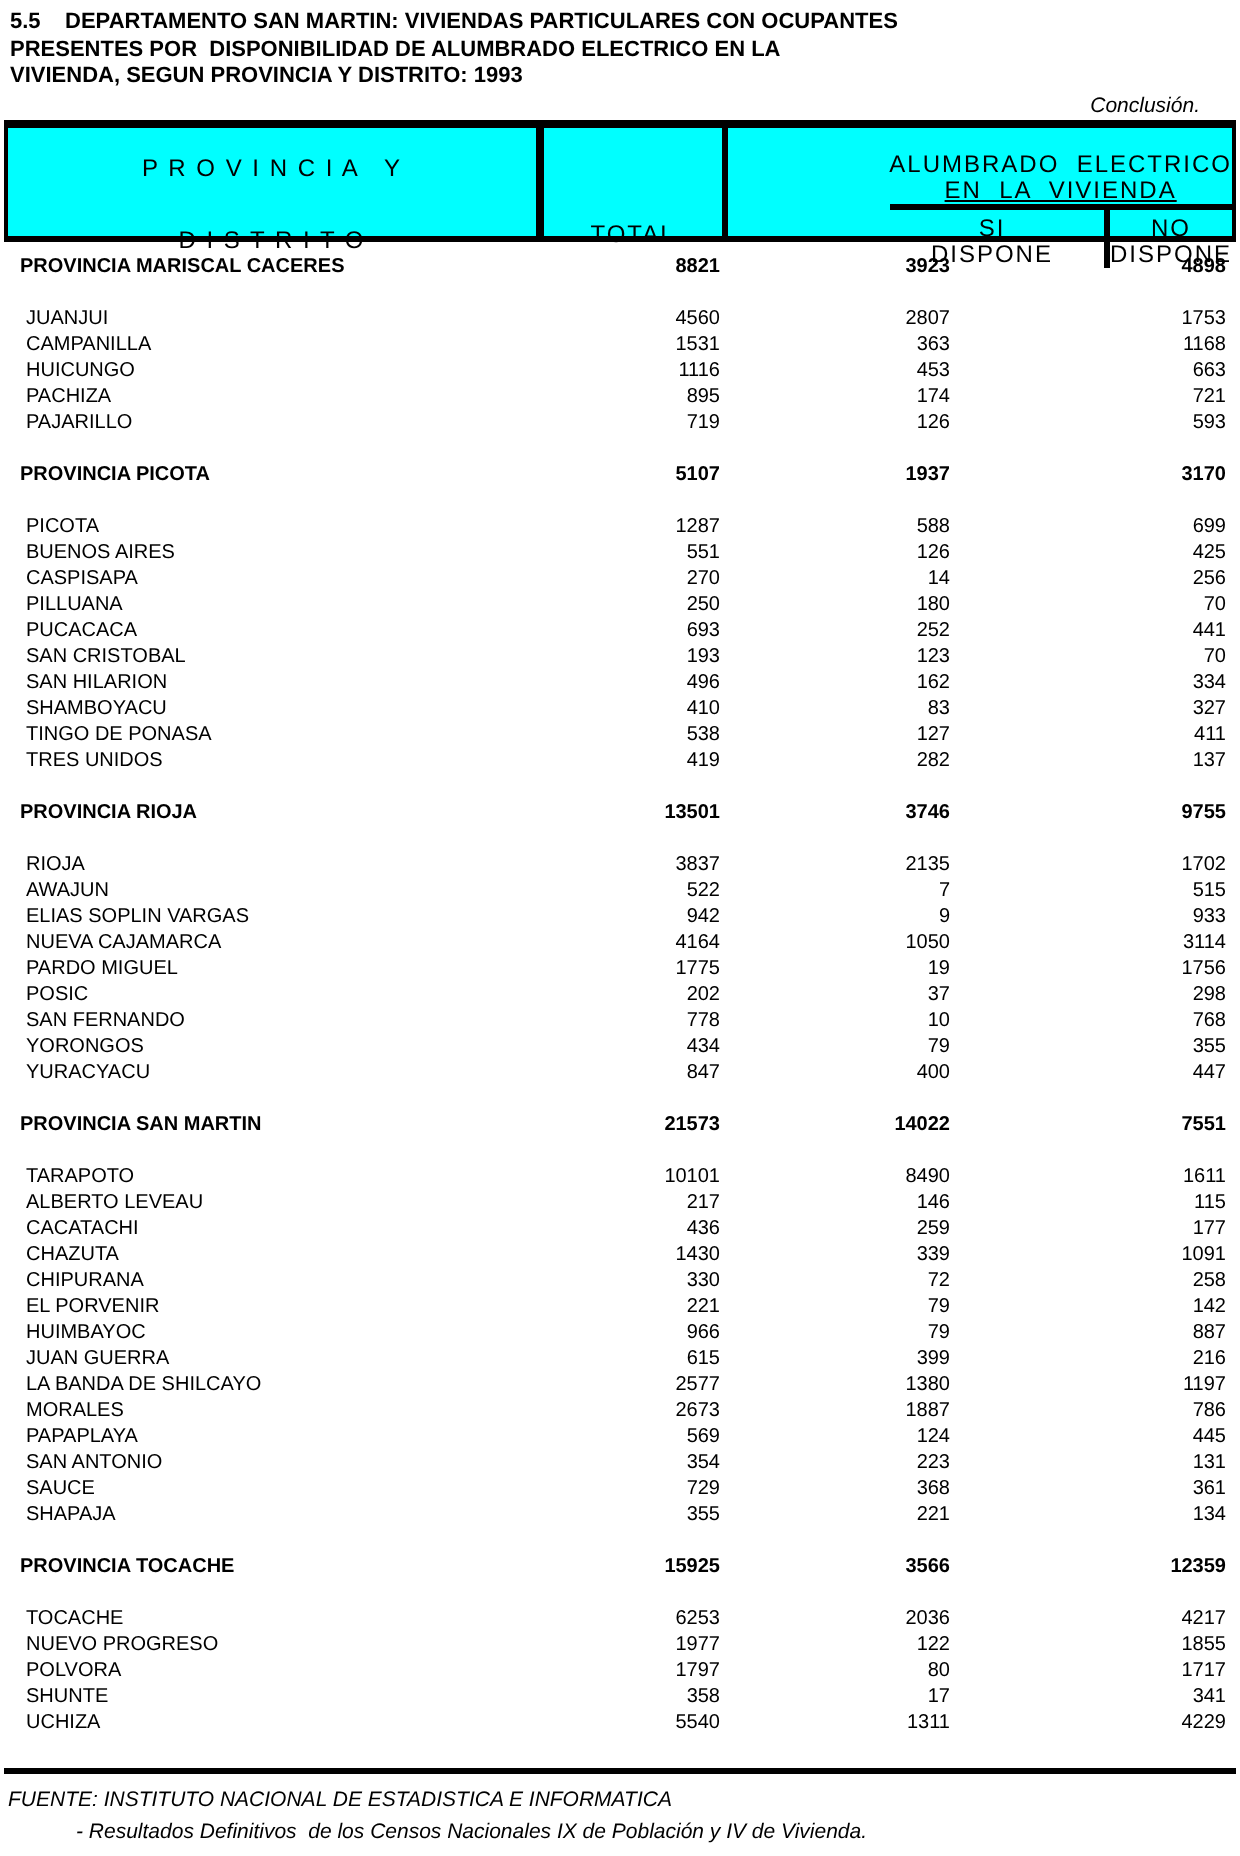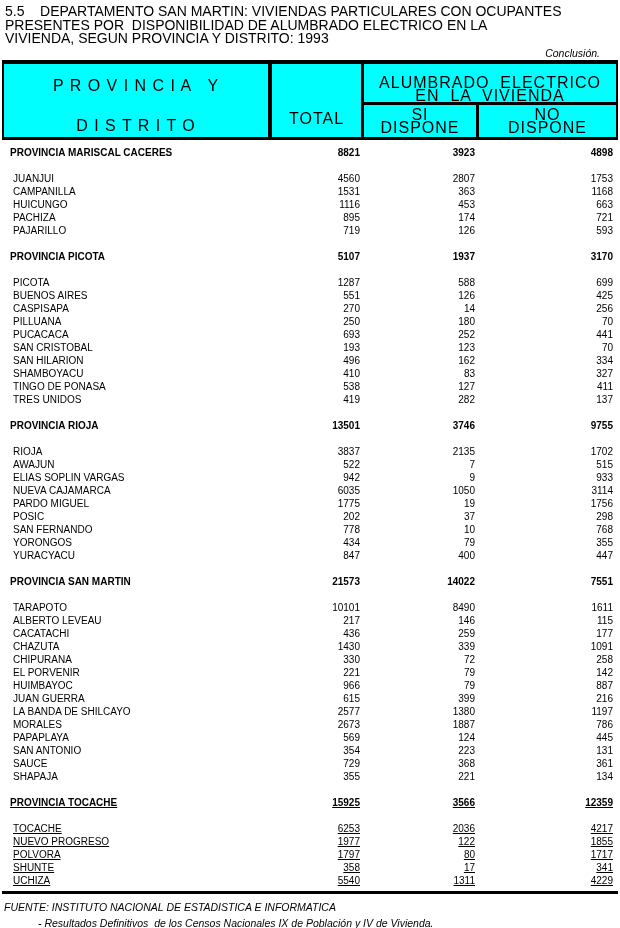--- a/index.html
+++ b/index.html
@@ -3,55 +3,55 @@
 <meta charset="utf-8">
 <style>
   * { box-sizing: border-box; }
   html, body { margin: 0; padding: 0; }
   body {
     width: 620px; height: 928px; overflow: hidden;
     background: #ffffff; color: #000000;
     font-family: "Liberation Sans", "DejaVu Sans", sans-serif;
     position: relative;
   }
-  .title-block { padding: 5px 6px 0 5px; font-weight: 400; font-size: 14px; line-height: 13.5px; }
+  .title-block { padding: 5px 6px 0 5px; font-weight: 700; font-size: 11px; line-height: 13.5px; }
   .title-line { white-space: pre; }
   .conclusion-row { text-align: right; padding-right: 20px; font-style: italic; font-size: 10.5px; line-height: 11px; margin-top: 2px; }
 
   .census-table { margin: 1px 2px 0 2px; }
   .thead {
     display: flex; background: var(--header-fill, #00FFFF);
     border: 2px solid var(--border-color, #000);
     border-top-width: 4px; border-bottom-width: 3px;
-    height: 80px; font-size: 16px;
+    height: 61px; font-size: 12px;
   }
   .h-col1 {
     width: 268px; border-right: 4px solid var(--border-color, #000);
     display: flex; flex-direction: column; align-items: center;
     padding-top: 13px; row-gap: 22px; letter-spacing: 1px;
   }
   .h-col1 div, .h-group div, .h-sub div, .h-col2 { white-space: pre; }
   .h-col2 {
     width: 92px; border-right: 3px solid var(--border-color, #000);
     text-align: center; padding-top: 46px; letter-spacing: 1px;
   }
-  .h-col3 { flex: 1; display: flex; flex-direction: column; }
+  .h-col3 { flex: 1; display: flex; flex-direction: column; align-items: flex-end; }
   .h-group {
     height: 41px; border-bottom: 3px solid var(--border-color, #000);
     text-align: center; padding-top: 12px; line-height: 13px; letter-spacing: 1px;
   }
   .h-group .gl2 { text-decoration: underline; }
   .h-subs { flex: 1; display: flex; }
   .h-sub { text-align: center; padding-top: 3px; line-height: 13px; letter-spacing: 1px; }
   .h-sub.si { width: 115px; border-right: 3px solid var(--border-color, #000); }
   .h-sub.no { flex: 1; }
 
   .tbody { border-bottom: 3px solid var(--border-color, #000); padding: 6px 0 4px 0; }
   .section { margin-bottom: 13px; }
-  .section:last-child { margin-bottom: 0; text-decoration: underline; }
+  .section:last-child { margin-bottom: 12px; }
   .row { display: flex; height: 13px; line-height: 13px; font-size: 10px; align-items: flex-end; }
   .row.province { font-weight: 700; margin-bottom: 13px; }
   .cell { white-space: pre; overflow: hidden; }
   .cell.c1 { width: 268px; padding-left: 11px; }
   .row.province .cell.c1 { padding-left: 8px; }
   .cell.c2 { width: 92px; text-align: right; padding-right: 2px; }
   .cell.c3 { width: 115px; text-align: right; padding-right: 2px; }
   .cell.c4 { flex: 1; text-align: right; padding-right: 5px; }
 
   .footer { margin-top: 7px; font-style: italic; font-size: 10.5px; line-height: 12px; padding-left: 4px; }
@@ -220,21 +220,21 @@
           <div class="cell c4">515</div>
         </div>
         <div class="row">
           <div class="cell c1">ELIAS SOPLIN VARGAS</div>
           <div class="cell c2">942</div>
           <div class="cell c3">9</div>
           <div class="cell c4">933</div>
         </div>
         <div class="row">
           <div class="cell c1">NUEVA CAJAMARCA</div>
-          <div class="cell c2">6035</div>
+          <div class="cell c2">4164</div>
           <div class="cell c3">1050</div>
           <div class="cell c4">3114</div>
         </div>
         <div class="row">
           <div class="cell c1">PARDO MIGUEL</div>
           <div class="cell c2">1775</div>
           <div class="cell c3">19</div>
           <div class="cell c4">1756</div>
         </div>
         <div class="row">

